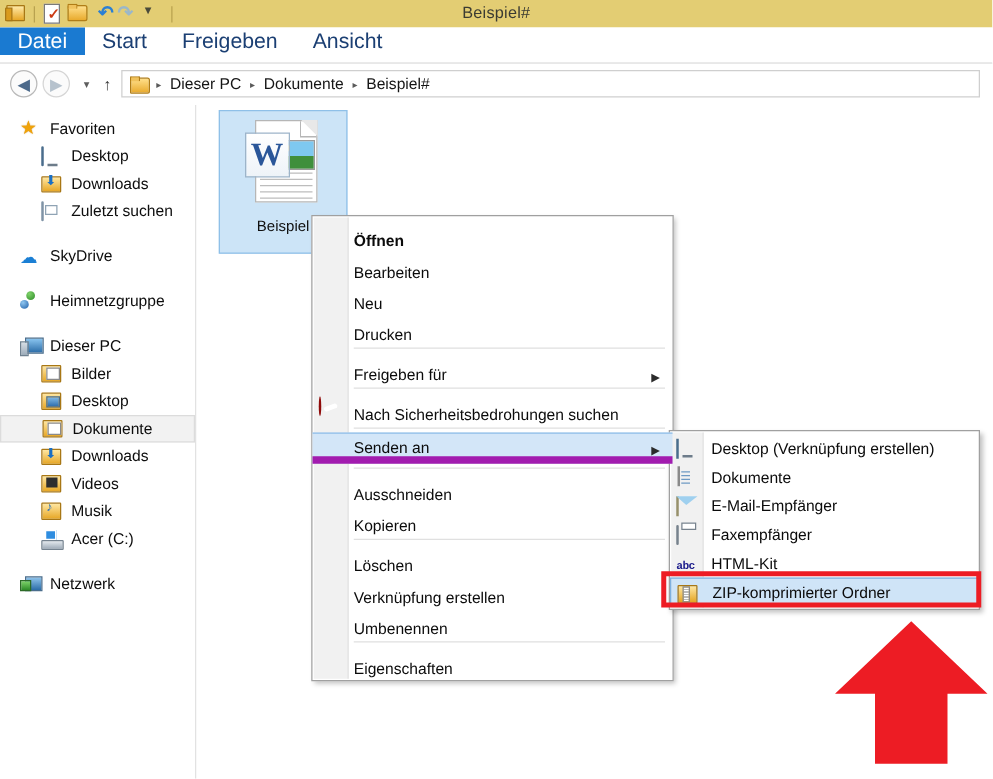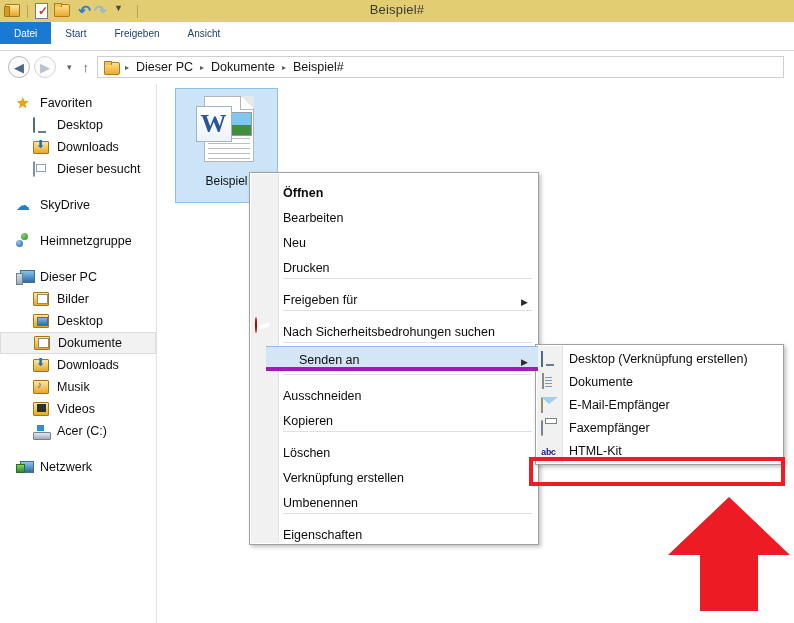--- a/index.html
+++ b/index.html
@@ -65,21 +65,21 @@
     font-size: 13px; color: #3b3b32; letter-spacing: .2px;
   }
 
   
   .tabbar {
     position: absolute; left: 0; top: 22px; width: 794px; height: 22px;
     background: #ffffff; display: flex; align-items: stretch;
   }
   .tab {
     display: flex; align-items: center; justify-content: center;
-    font-size: 10px; color: #1b3f73; padding: 0 14px; height: 22px;
+    font-size: 17px; color: #1b3f73; padding: 0 14px; height: 22px;
     white-space: nowrap;
   }
   .tab.active { background: #1a7ad1; color: #ffffff; }
   .ribbon-body {
     position: absolute; left: 0; top: 44px; width: 794px; height: 7px;
     background: #ffffff; border-bottom: 1px solid #d6d6d6;
   }
 
   
   .addrbar {
@@ -226,21 +226,21 @@
   .ctxmenu .gutter {
     position: absolute; left: 1px; top: 1px; bottom: 1px; width: 28px;
     background: #f1f1f1; border-right: 1px solid #e2e2e2;
   }
   .ctx-item {
     position: relative; height: 25px; display: flex; align-items: flex-end;
     font-size: 12.5px; color: #0b0b0b; padding-left: 33px; padding-right: 10px;
     z-index: 2;
   }
   .ctx-item.bold { font-weight: bold; }
-  .ctx-item.hover { background: #d3e6f8; border-top: 1px solid #8fbde8; border-bottom: 4px solid #a21caf; margin-left: 16px; }
+  .ctx-item.hover { background: #d3e6f8; border-top: 1px solid #8fbde8; border-bottom: 6px solid #a21caf; }
   .ctx-item .arrow { margin-left: auto; font-size: 9px; color: #2b2b2b; }
   .ctx-item .licon { position: absolute; left: 5px; top: 4px; width: 18px; height: 17px; }
   .ctx-sep { height: 1px; background: #e0e0e0; margin: 3px 6px 3px 33px; position: relative; z-index: 2; }
   .g-security {
     width: 17px; height: 17px; border-radius: 50%;
     background: radial-gradient(circle at 35% 28%, #ff6a5a, #c8100e);
     border: 1px solid #8f0b0a; position: relative;
   }
   .g-security::after {
     content: ""; position: absolute; left: 3px; top: 6px; width: 11px; height: 4px;
@@ -351,21 +351,21 @@
     <div class="sb-item lvl1">
       <span class="sb-ic"><span class="g-monitor"></span></span>
       <span>Desktop</span>
     </div>
     <div class="sb-item lvl1">
       <span class="sb-ic"><span class="g-dlfolder"></span></span>
       <span>Downloads</span>
     </div>
     <div class="sb-item lvl1">
       <span class="sb-ic"><span class="g-recent"></span></span>
-      <span>Dieser besucht</span>
+      <span>Zuletzt suchen</span>
     </div>
 
     <div class="sb-spacer"></div>
     <div class="sb-item lvl0">
       <span class="sb-ic"><span class="g-cloud">☁</span></span>
       <span>SkyDrive</span>
     </div>
 
     <div class="sb-spacer"></div>
     <div class="sb-item lvl0">
@@ -388,26 +388,26 @@
     </div>
     <div class="sb-item lvl1 selected">
       <span class="sb-ic"><span class="g-folder-pic"></span></span>
       <span>Dokumente</span>
     </div>
     <div class="sb-item lvl1">
       <span class="sb-ic"><span class="g-dlfolder"></span></span>
       <span>Downloads</span>
     </div>
     <div class="sb-item lvl1">
+      <span class="sb-ic"><span class="g-folder-video"></span></span>
+      <span>Videos</span>
+    </div>
+    <div class="sb-item lvl1">
       <span class="sb-ic"><span class="g-folder-music"></span></span>
       <span>Musik</span>
-    </div>
-    <div class="sb-item lvl1">
-      <span class="sb-ic"><span class="g-folder-video"></span></span>
-      <span>Videos</span>
     </div>
     <div class="sb-item lvl1">
       <span class="sb-ic"><span class="g-drive"></span></span>
       <span>Acer (C:)</span>
     </div>
 
     <div class="sb-spacer"></div>
     <div class="sb-item lvl0">
       <span class="sb-ic"><span class="g-network"></span></span>
       <span>Netzwerk</span>
@@ -513,20 +513,24 @@
       <span>E-Mail-Empfänger</span>
     </div>
     <div class="sub-item">
       <span class="licon"><span class="g-sm-fax"></span></span>
       <span>Faxempfänger</span>
     </div>
     <div class="sub-item">
       <span class="licon"><span class="g-sm-html">abc</span></span>
       <span>HTML-Kit</span>
     </div>
+    <div class="sub-item selected">
+      <span class="licon"><span class="g-sm-zip"></span></span>
+      <span>ZIP-komprimierter Ordner</span>
+    </div>
   </div>
 
   <div class="anno-rect"></div>
   <div class="anno-arrow">
     <svg width="126" height="118" viewBox="0 0 126 118" xmlns="http://www.w3.org/2000/svg">
       <polygon points="63,2 124,60 92,60 92,116 34,116 34,60 2,60" fill="#ed1c24"></polygon>
     </svg>
   </div>
 
 </div>

